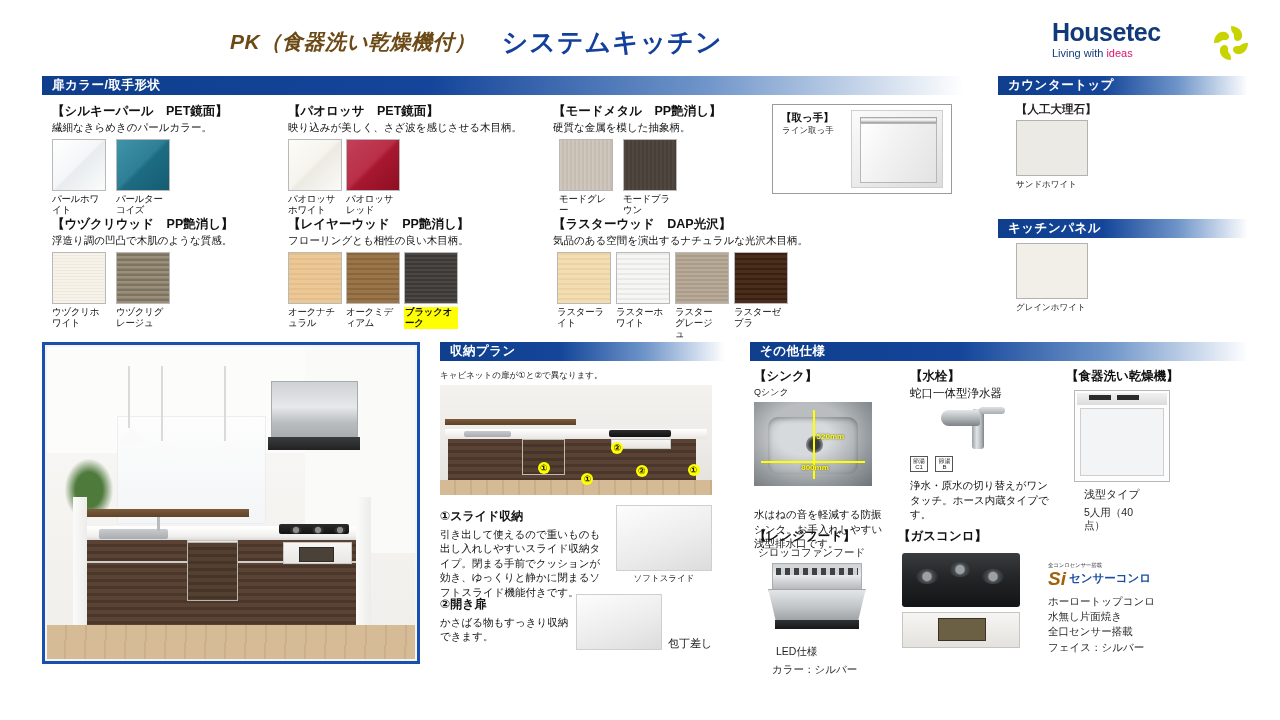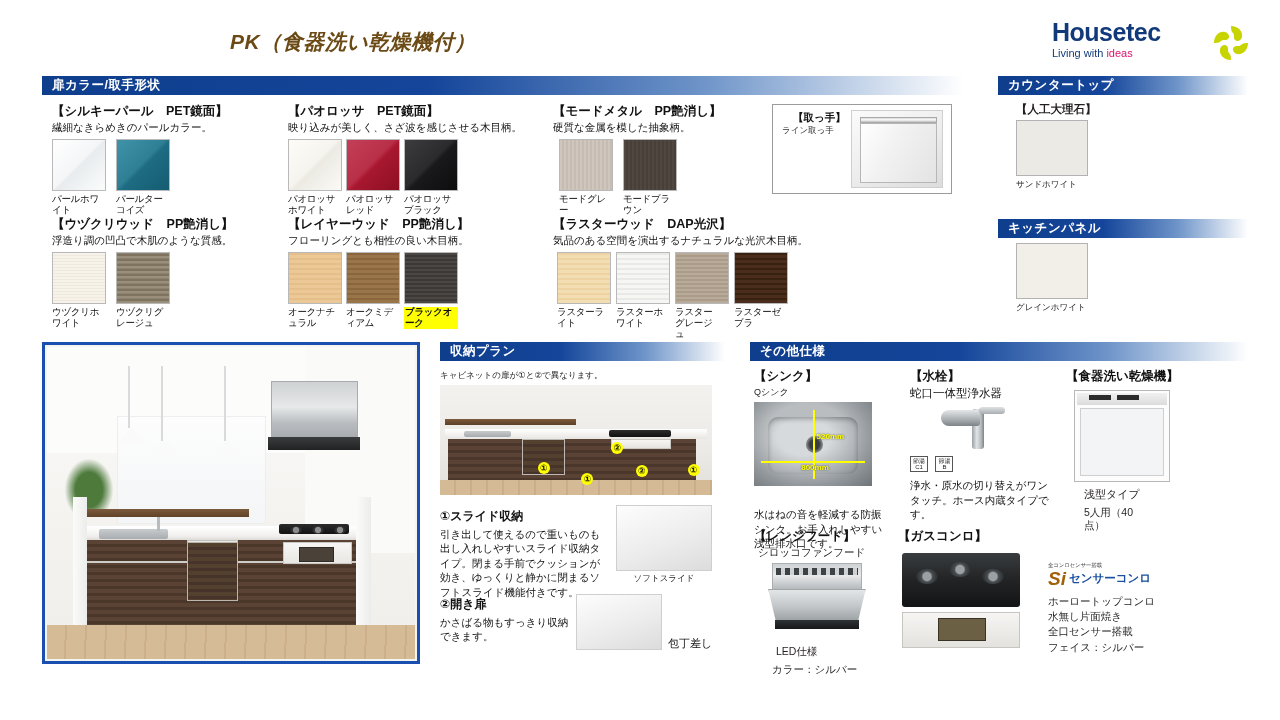--- a/index.html
+++ b/index.html
@@ -57,21 +57,21 @@
   .c-blackoak{background:repeating-linear-gradient(0deg,#4a4744 0 2px,#3b3835 2px 4px);}
   .c-lustwhite{background:repeating-linear-gradient(0deg,#f6f6f4 0 3px,#e9e9e6 3px 5px);}
   .c-lustlight{background:repeating-linear-gradient(0deg,#f3ddb2 0 3px,#ecd3a1 3px 5px);}
   .c-lustgreige{background:repeating-linear-gradient(0deg,#b9ab9a 0 2px,#ab9c8a 2px 4px);}
   .c-lustzebra{background:repeating-linear-gradient(0deg,#4a2d1c 0 3px,#38210f 3px 5px);}
   .c-sandwhite{background:#eceae5;}
   .c-grainwhite{background:#f2efe9;}
 
   
   .handle-box{position:absolute;left:772px;top:104px;width:178px;height:88px;border:1px solid #9b9b9b;background:#fff;}
-  .handle-title{position:absolute;left:20px;top:6px;font-size:10.5px;font-weight:bold;color:#111;}
+  .handle-title{position:absolute;left:8px;top:6px;font-size:10.5px;font-weight:bold;color:#111;}
   .handle-sub{position:absolute;left:9px;top:20px;font-size:8.5px;color:#333;}
   .handle-img{position:absolute;left:78px;top:5px;width:92px;height:78px;
     background:linear-gradient(150deg,#fbfbfb 0%,#ececec 55%,#dcdcdc 100%);border:1px solid #cfcfcf;box-sizing:border-box;}
   .handle-door{position:absolute;left:8px;top:12px;right:5px;bottom:4px;
     background:linear-gradient(120deg,#ffffff 0%,#f2f2f2 40%,#e3e3e3 100%);border:1px solid #b6b6b6;}
   .handle-bar{position:absolute;left:8px;top:6px;right:5px;height:6px;
     background:linear-gradient(180deg,#d9d9d9,#fbfbfb 45%,#bdbdbd);border:1px solid #a9a9a9;box-sizing:border-box;}
 
   
   .sidepanel-title{font-size:11.5px;font-weight:bold;margin:6px 0 3px 18px;}
@@ -195,20 +195,21 @@
   .dw-btn{position:absolute;top:4px;height:5px;background:#2b2b2b;}
   .dw-door{position:absolute;left:5px;right:5px;top:17px;bottom:5px;background:#f3f4f5;border:1px solid #cfcfcf;}
 </style>
 </head>
 <body>
 
 <div class="page">
 
   <div class="title-wrap">
     <div class="title-pk">PK（食器洗い乾燥機付）</div>
+    <div class="title-main">システムキッチン</div>
   </div>
 
   <div class="logo">
     <div class="logo-word">Housetec</div>
     <div class="logo-tag"><span>Living with </span><span class="accent">ideas</span></div>
     <svg class="logo-mark" viewBox="0 0 42 42">
       <g fill="#c8d400">
         <path d="M21 4c7 0 12 5 11 11-1 4-5 5-7 3-2-2 0-5-2-7-1-1-2-2-2-7z"></path>
         <path d="M38 21c0 7-5 12-11 11-4-1-5-5-3-7 2-2 5 0 7-2 1-1 2-2 7-2z"></path>
         <path d="M21 38c-7 0-12-5-11-11 1-4 5-5 7-3 2 2 0 5 2 7 1 1 2 2 2 7z"></path>
@@ -240,24 +241,20 @@
     <div class="grp-title">【パオロッサ　PET鏡面】</div>
     <div class="grp-desc">映り込みが美しく、さざ波を感じさせる木目柄。</div>
     <div class="sw-row" style="gap:4px;">
       <div class="sw">
         <div class="sw-chip c-paowhite"></div>
         <div class="sw-name">パオロッサホワイト</div>
       </div>
       <div class="sw">
         <div class="sw-chip c-paored"></div>
         <div class="sw-name">パオロッサレッド</div>
-      </div>
-      <div class="sw">
-        <div class="sw-chip c-paoblack"></div>
-        <div class="sw-name">パオロッサブラック</div>
       </div>
     </div>
   </div>
 
   <div style="position:absolute;left:553px;top:103px;">
     <div class="grp-title">【モードメタル　PP艶消し】</div>
     <div class="grp-desc">硬質な金属を模した抽象柄。</div>
     <div class="sw-row" style="margin-left:6px;">
       <div class="sw">
         <div class="sw-chip c-modegrey"></div>

